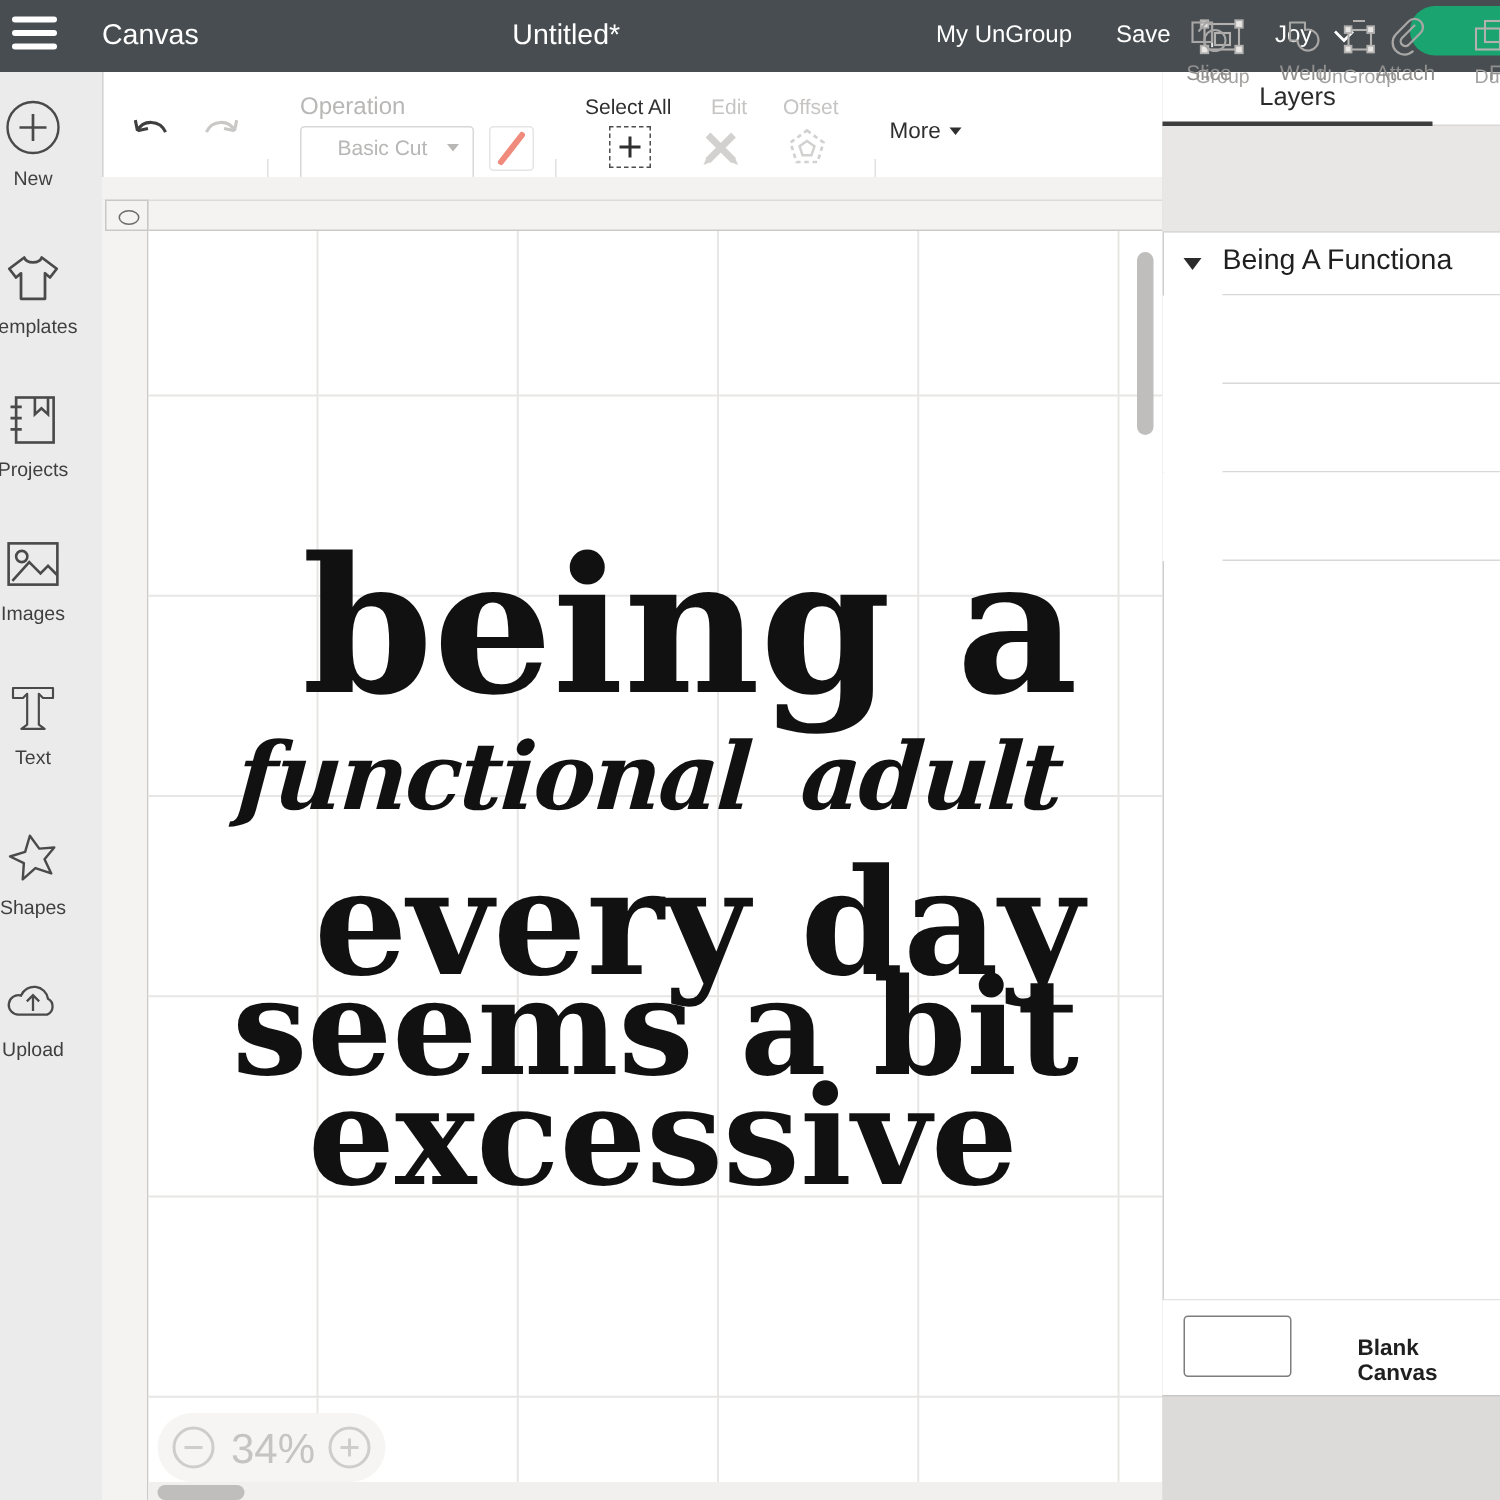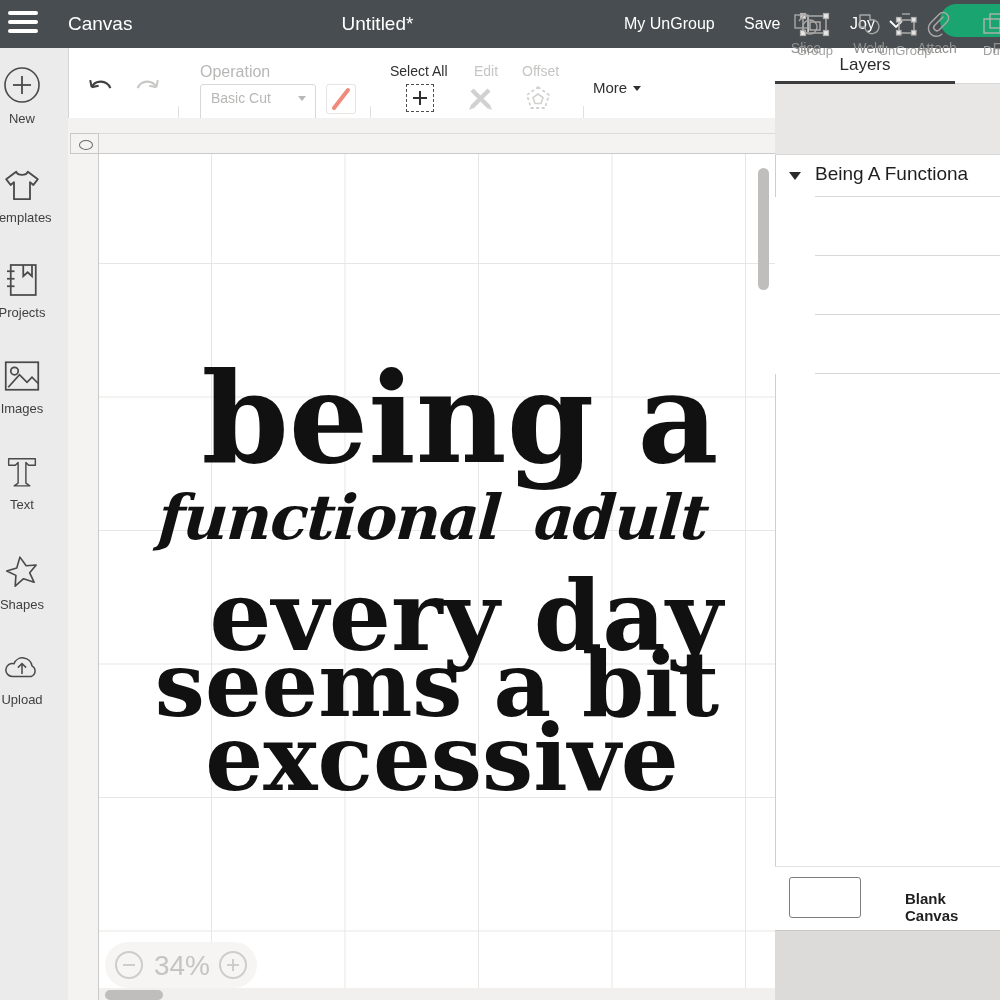--- a/index.html
+++ b/index.html
@@ -20,21 +20,21 @@
   #nav-user{left:850px;}
   #user-chevron{left:888px;top:19px;}
   #green-btn{left:940px;top:4px;width:80px;height:33px;background:#1aa470;border-radius:17px;cursor:pointer;}
 
   
   #toolbar{left:68px;top:48px;width:932px;height:70px;background:#fff;border-bottom:1px solid #d6d5d4;}
   .tb-divider{top:58px;width:1px;height:52px;background:#e2e1e0;}
   .tb-label-dim{font-size:16px;color:#b8b7b6;}
   .tb-label-dark{font-size:14px;color:#2f2f2f;}
   #operation-dd{left:200px;top:84px;width:116px;height:40px;border:1px solid #d9d8d7;border-radius:3px;
-    font-size:14px;color:#b8b7b6;line-height:26px;padding-left:10px;box-sizing:border-box;cursor:default;}
+    font-size:14px;color:#b8b7b6;line-height:26px;padding-left:24px;box-sizing:border-box;cursor:default;}
   .caret{width:0;height:0;border-left:4px solid transparent;border-right:4px solid transparent;border-top:5px solid #b8b7b6;display:inline-block;}
   #swatch{left:326px;top:84px;width:28px;height:28px;border:1px solid #e6e5e4;border-radius:3px;background:#fff;}
   #selectall-icon{left:406px;top:84px;width:26px;height:26px;border:1px dashed #4e4e4e;position:absolute;}
   #selectall-icon .ph,#selectall-icon .pv{position:absolute;background:#2f2f2f;}
   #selectall-icon .ph{left:6px;top:12px;width:14px;height:2px;}
   #selectall-icon .pv{left:12px;top:6px;width:2px;height:14px;}
   #more-btn{left:593px;top:79px;font-size:15px;color:#2f2f2f;cursor:pointer;}
   .caret-dark{border-top-color:#2f2f2f;margin-left:6px;vertical-align:2px;}
 
   

